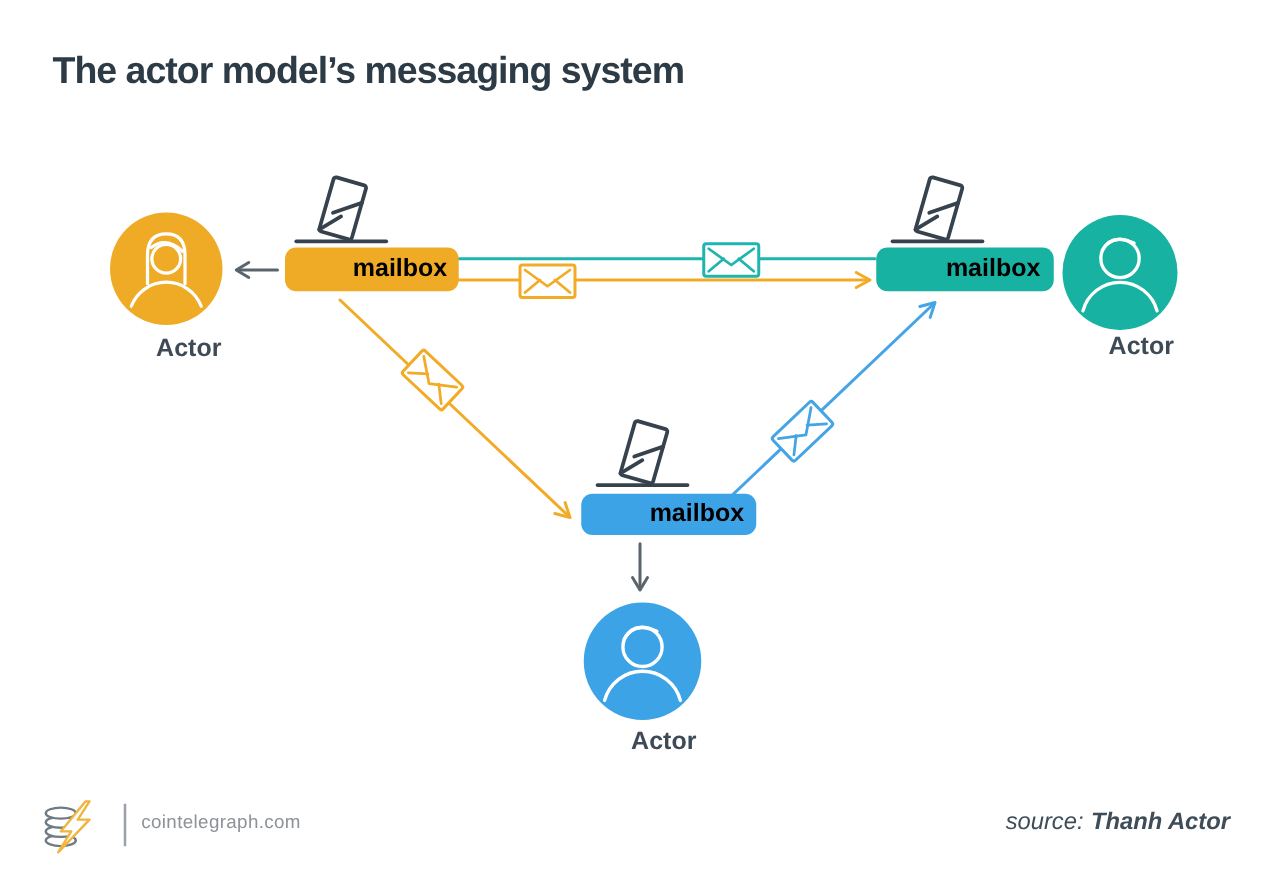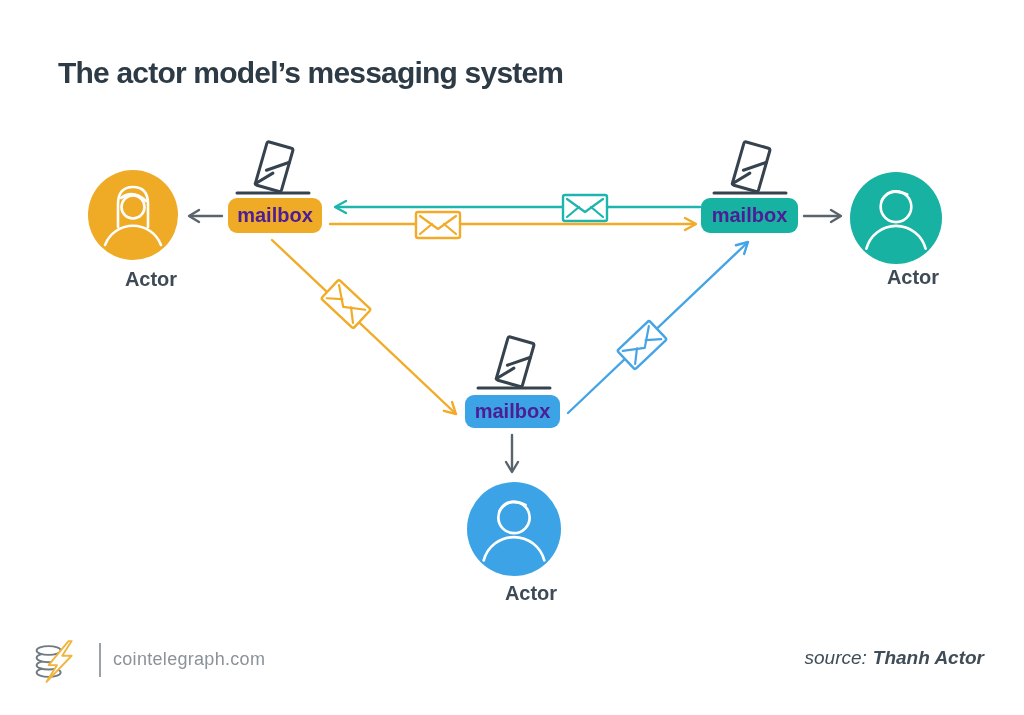--- a/index.html
+++ b/index.html
@@ -1,53 +1,53 @@
 <!DOCTYPE html>
 <html><head>
 <meta charset="utf-8">
 <style>
   html,body{margin:0;padding:0;background:#fff;}
   .canvas{
     position:relative;width:1024px;height:715px;background:#ffffff;overflow:hidden;
     font-family:"Liberation Sans", sans-serif;
   }
   .title{
-    position:absolute;left:42px;top:40px;margin:16px;
+    position:absolute;left:42px;top:40px;margin:0;
     font-size:30px;font-weight:700;letter-spacing:-0.8px;color:#2d3b46;
   }
   .overlay{position:absolute;left:0;top:0;width:1024px;height:715px;}
   .actor-circle{position:absolute;border-radius:50%;}
   .actor-circle svg{display:block;width:100%;height:100%;}
   .circle-left{left:88px;top:170px;width:90px;height:90px;background:#efab26;}
   .circle-right{left:850px;top:172px;width:92px;height:92px;background:#17b2a2;}
   .circle-bottom{left:467px;top:482px;width:94px;height:94px;background:#3ba3e6;}
   .actor-label{
     position:absolute;transform:translateX(-50%);
     font-size:20px;font-weight:700;color:#3e4b57;margin-left:17px;
   }
   .label-left{left:134px;top:268px;}
   .label-right{left:896px;top:266px;}
   .label-bottom{left:514px;top:582px;}
   .mailbox{
     position:absolute;display:flex;align-items:center;justify-content:center;
-    border-radius:9px;color:#4c1d95;font-size:20px;font-weight:700;
+    border-radius:9px;color:#000000;font-size:20px;font-weight:700;padding-left:45px;
   }
   .mailbox-left{left:228px;top:198px;width:94px;height:35px;background:#efab26;}
   .mailbox-right{left:701px;top:198px;width:97px;height:35px;background:#17b2a2;}
   .mailbox-bottom{left:465px;top:395px;width:95px;height:33px;background:#3ba3e6;}
   .person{fill:none;stroke:#ffffff;stroke-width:2.6;stroke-linecap:round;}
   .ink{fill:none;stroke:#36434e;stroke-width:3;stroke-linecap:round;stroke-linejoin:round;}
   .ink-fill{fill:#ffffff;stroke:#36434e;stroke-width:3;stroke-linejoin:round;}
   .msg-line{fill:none;stroke-width:2.4;stroke-linecap:round;stroke-linejoin:round;}
   .env-fill{stroke-width:2.4;stroke-linejoin:round;fill:#ffffff;}
   .env-line{fill:none;stroke-width:2.2;stroke-linecap:round;stroke-linejoin:round;}
   .footer{position:absolute;left:0;right:0;top:636px;height:60px;}
   .logo{position:absolute;left:34px;top:4px;}
   .footer-divider{position:absolute;left:99px;top:7px;width:2px;height:34px;background:#9aa1a8;}
-  .footer-site{position:absolute;left:113px;top:13px;font-size:18px;color:#8b9298;letter-spacing:0.3px;}
+  .footer-site{position:absolute;left:113px;top:13px;font-size:15px;color:#8b9298;letter-spacing:0.3px;}
   .source{position:absolute;right:40px;top:11px;font-size:19px;font-style:italic;color:#3f4d59;}
   .source .prefix{font-weight:400;margin-right:6px;text-align:right;}
   .source .name{font-weight:700;}
 </style>
 </head>
 <body>
 
 <div class="canvas">
 
   <h1 class="title">The actor model’s messaging system</h1>

